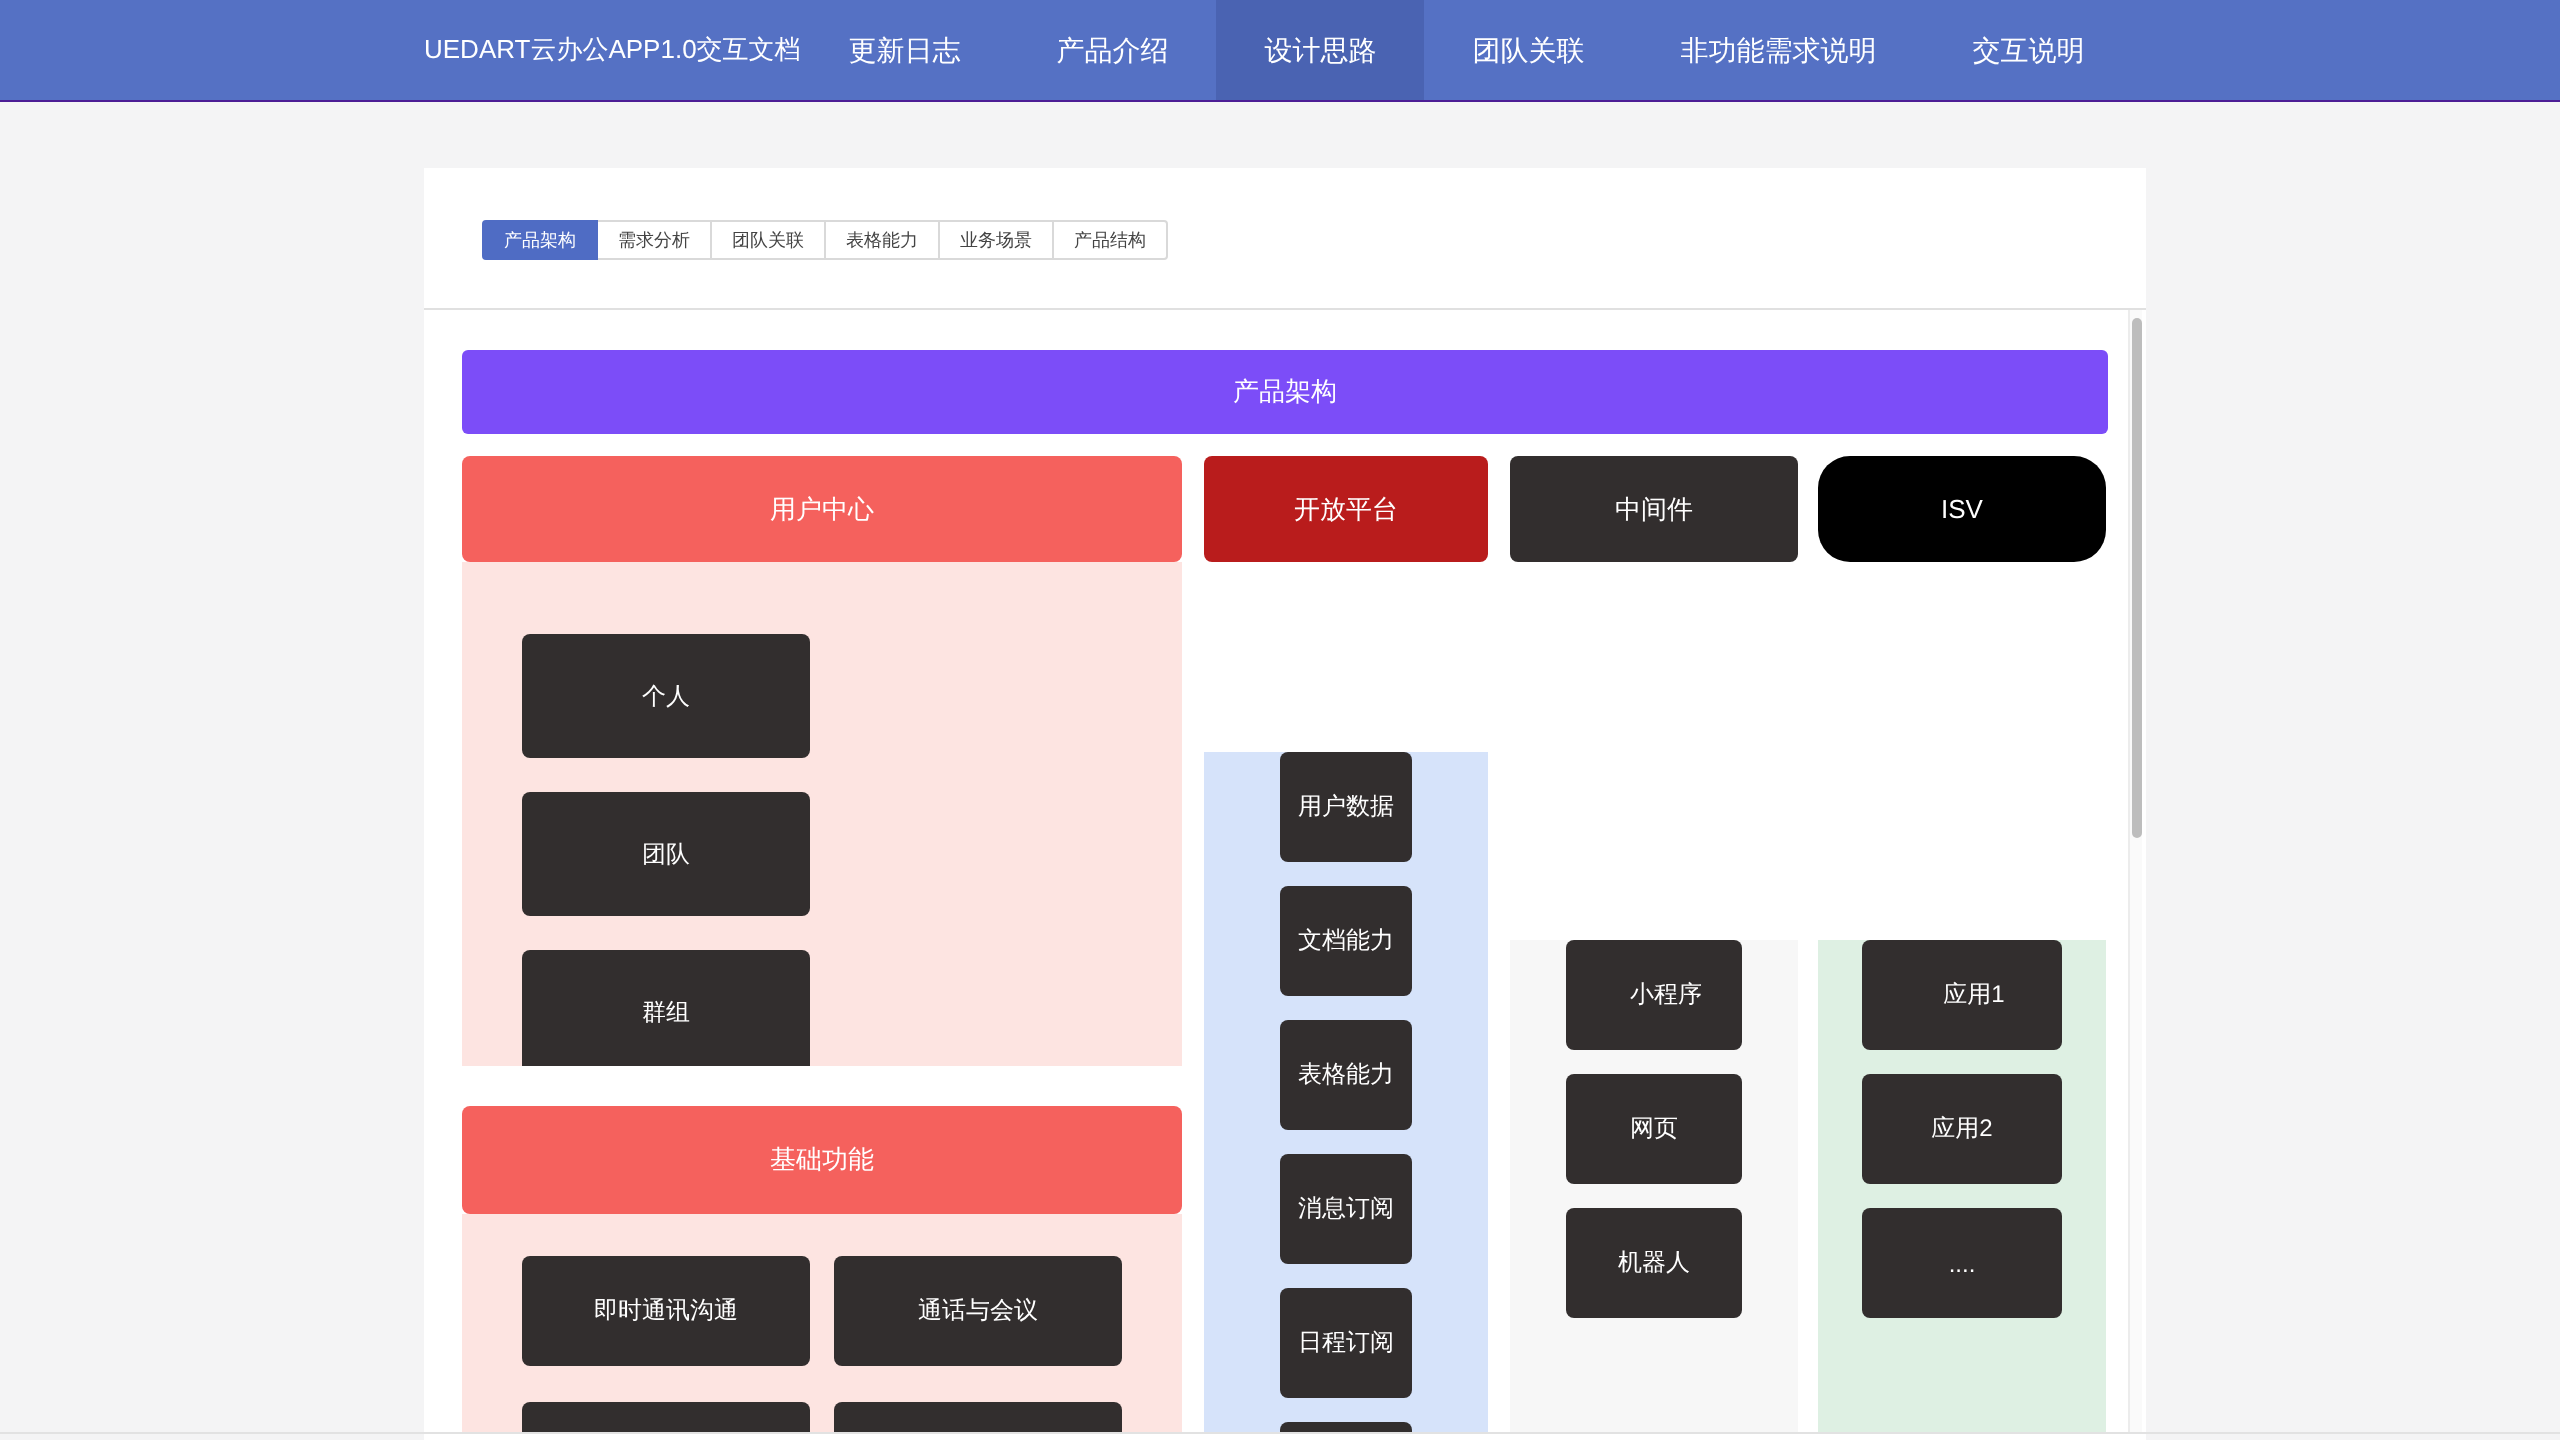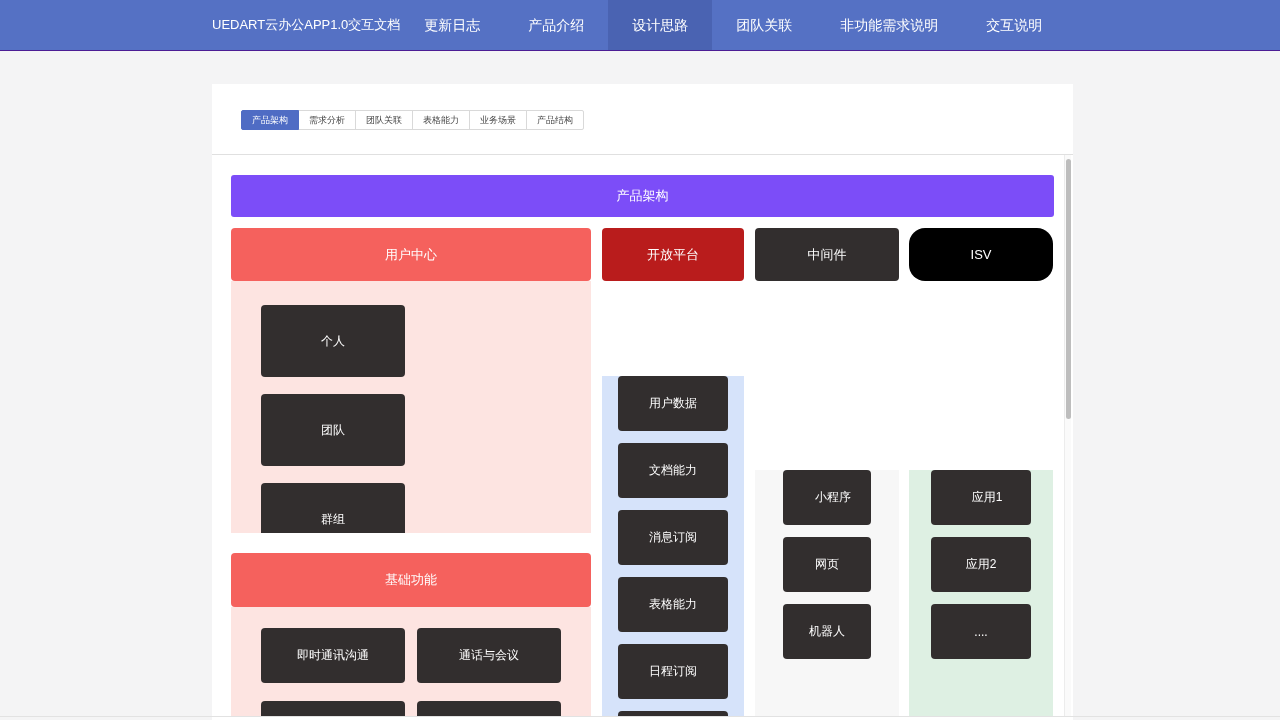--- a/index.html
+++ b/index.html
@@ -47,31 +47,31 @@
   .body-pink  { background:#fde4e1; }
   .body-blue  { background:#d6e3fa; }
   .body-gray  { background:#f7f7f7; }
   .body-green { background:#def0e3; }
 
   .node { background:#322e2e; border-radius:4px; color:#fff; font-size:12px;
           display:flex; align-items:center; justify-content:center; }
 
   
   .uc-body1 { height:252px; padding-top:24px; }
-  .uc-body1 .node { width:144px; height:72px; margin:0 0 17px 30px; }
+  .uc-body1 .node { width:144px; height:62px; margin:12px 0 17px 30px; }
   .sect-gap { height:20px; background:#fff; }
   .uc-header2 { height:54px; }
   .uc-body2 { height:300px; padding:21px 0 0 30px; }
   .uc-row { display:flex; margin-bottom:18px; }
   .uc-row .node { width:144px; height:55px; margin-right:12px; }
 
   
   .tall-body { height:700px; }
   .tall-body .node { margin:12px auto 0 auto; height:55px; }
-  .col-open  .node { width:110px; }
+  .col-open  .node { width:66px; }
   .col-middle .node { width:88px; }
   .col-isv   .node { width:100px; }
   .first-gap-95  { margin-top:95px !important; }
   .first-gap-189 { margin-top:189px !important;padding-left:12px; }
 
   
   .sb-track { position:absolute; right:2px; top:0; width:7px; height:561px;
               background:#fafafa; border-left:1px solid #ececec; }
   .sb-thumb { position:absolute; left:1px; top:4px; width:5px; height:260px;
               background:#bdbdbd; border-radius:3px; cursor:pointer; }
@@ -129,22 +129,22 @@
             <div class="node"></div>
           </div>
         </div>
       </div>
 
       <div class="col col-open">
         <div class="col-header hdr-blue">开放平台</div>
         <div class="body-blue tall-body">
           <div class="node first-gap-95">用户数据</div>
           <div class="node">文档能力</div>
+          <div class="node">表格能力</div>
           <div class="node">消息订阅</div>
-          <div class="node">表格能力</div>
           <div class="node">日程订阅</div>
           <div class="node"></div>
         </div>
       </div>
 
       <div class="col col-middle">
         <div class="col-header hdr-dark">中间件</div>
         <div class="body-gray tall-body">
           <div class="node first-gap-189">小程序</div>
           <div class="node">网页</div>

